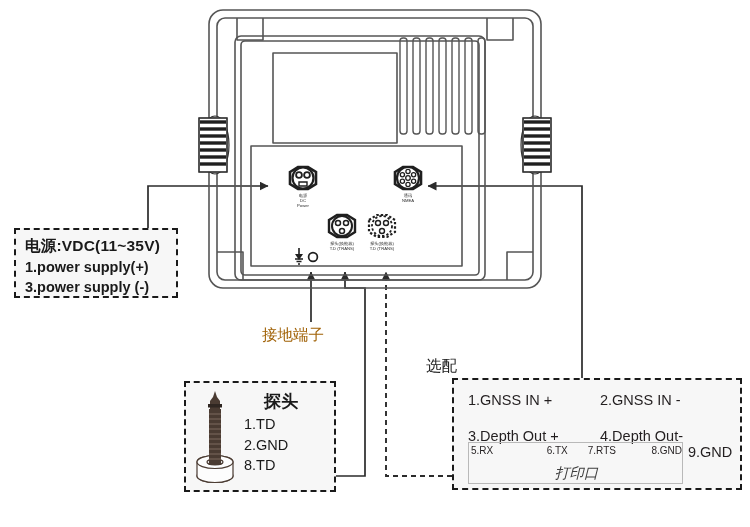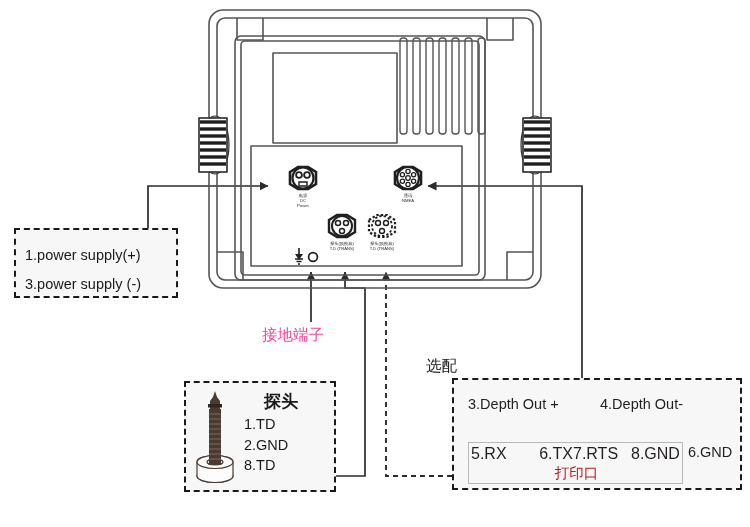--- a/index.html
+++ b/index.html
@@ -8,42 +8,42 @@
   #stage{position:absolute;left:0;top:0;width:750px;height:527px;}
 
   
   .callout{position:absolute;border:2px dashed #1a1a1a;background:#f7f7f7;
            box-sizing:border-box;}
   .callout .title{font-size:16px;font-weight:700;color:#1a1a1a;letter-spacing:.2px;}
   .callout .ln{font-size:14.5px;color:#1a1a1a;line-height:1.28;}
 
   #power-box{left:14px;top:228px;width:164px;height:70px;padding:6px 8px 0 9px;}
   #power-box .title{font-size:15.5px;}
-  #power-box .ln{margin-top:10px;}
+  #power-box .ln{margin-top:1px;font-weight:bold;}
 
   #nmea-box{left:452px;top:378px;width:290px;height:112px;padding:7px 0 0 14px;}
   #nmea-box .title{font-size:17px;}
   #nmea-row{display:flex;margin-top:5px;font-size:14.5px;}
   #nmea-row .c1{width:132px;}
   #printer-wrap{position:absolute;left:14px;top:62px;width:215px;height:42px;
                 border:1px solid #b9b9b9;box-sizing:border-box;}
-  #printer-pins{display:flex;font-size:16px;padding:2px 0 0 2px;}
+  #printer-pins{display:flex;font-size:10px;padding:2px 0 0 2px;gap:20px;}
   #printer-pins span{display:block;}
   #pin5{width:52px;} #pin6{width:50px;text-align:right;} #pin7{width:58px;}
   #pin9{position:absolute;left:234px;top:64px;font-size:14.5px;}
   #printer-label{position:absolute;left:0;top:21px;width:215px;text-align:center;
-                 font-size:14.5px;color:#b91c1c;}
+                 font-size:14.5px;color:#404040;font-style:italic;}
 
   #probe-box{left:184px;top:381px;width:152px;height:111px;}
   #probe-box .title{font-size:17px;margin-left:20px;}
   #probe-text{position:absolute;left:58px;top:7px;}
   #probe-text .ln{margin-top:2px;}
 
   
-  .free-label{position:absolute;font-size:15.5px;color:#ec4899;}
+  .free-label{position:absolute;font-size:15.5px;color:#a16207;}
   #gnd-label{left:262px;top:325px;}
   #opt-label{left:394px;top:356px;color:#1a1a1a;margin-left:32px;}
 
   
   #device{position:absolute;left:195px;top:2px;width:360px;height:305px;}
 </style>
 </head>
 <body>
 
 <div id="stage">
@@ -191,20 +191,21 @@
       <text x="213" y="195">通讯</text>
         <text x="213" y="200">NMEA</text>
       <text x="147" y="243">探头(换能器)</text>
         <text x="147" y="248">T.D (TRANS)</text>
       <text x="187" y="243">探头(换能器)</text>
         <text x="187" y="248">T.D (TRANS)</text>
     </g>
   </svg>
 
   <div class="callout" id="power-box">
+    <div class="title">电源:VDC(11~35V)</div>
     <div class="ln">1.power supply(+)</div>
     <div class="ln">3.power supply (-)</div>
   </div>
 
   <div class="callout" id="probe-box">
     <svg width="56" height="105" style="position:absolute;left:4px;top:4px;" viewBox="0 0 56 105">
       <g stroke="#4a3b32" fill="none" stroke-width="1.2">
         <ellipse cx="25" cy="89" rx="18" ry="6.5" fill="#fdfdfd"></ellipse>
         <path d="M7,75 a18,6.5 0 0 1 36,0 L43,89 a18,6.5 0 0 1 -36,0 Z" fill="#fdfdfd"></path>
         <ellipse cx="25" cy="75" rx="18" ry="6.5" fill="#fdfdfd"></ellipse>
@@ -228,33 +229,37 @@
     </svg>
     <div id="probe-text">
       <div class="title">探头</div>
       <div class="ln">1.TD</div>
       <div class="ln">2.GND</div>
       <div class="ln">8.TD</div>
     </div>
   </div>
 
   <div class="callout" id="nmea-box">
-    <div id="nmea-row" style="display:flex;margin-top:9px;font-size:14.5px;align-items:center;">
+    <div id="nmea-row">
+      <span class="c1">1.GNSS IN +</span>
+      <span>2.GNSS IN -</span>
+    </div>
+    <div id="nmea-row" style="display:flex;margin-top:20px;font-size:14.5px;align-items:center;">
       <span class="c1">3.Depth Out +</span>
       <span>4.Depth Out-</span>
     </div>
 
     <div id="printer-wrap">
       <div id="printer-pins">
         <span id="pin5">5.RX</span>
         <span id="pin6">6.TX</span>
         <span id="pin7">7.RTS</span>
         <span>8.GND</span>
       </div>
       <div id="printer-label">打印口</div>
     </div>
-    <div id="pin9">6.GND</div>
+    <div id="pin9">9.GND</div>
   </div>
 
   <div class="free-label" id="gnd-label">接地端子</div>
   <div class="free-label" id="opt-label">选配</div>
 
 </div>
 
 </body></html>

